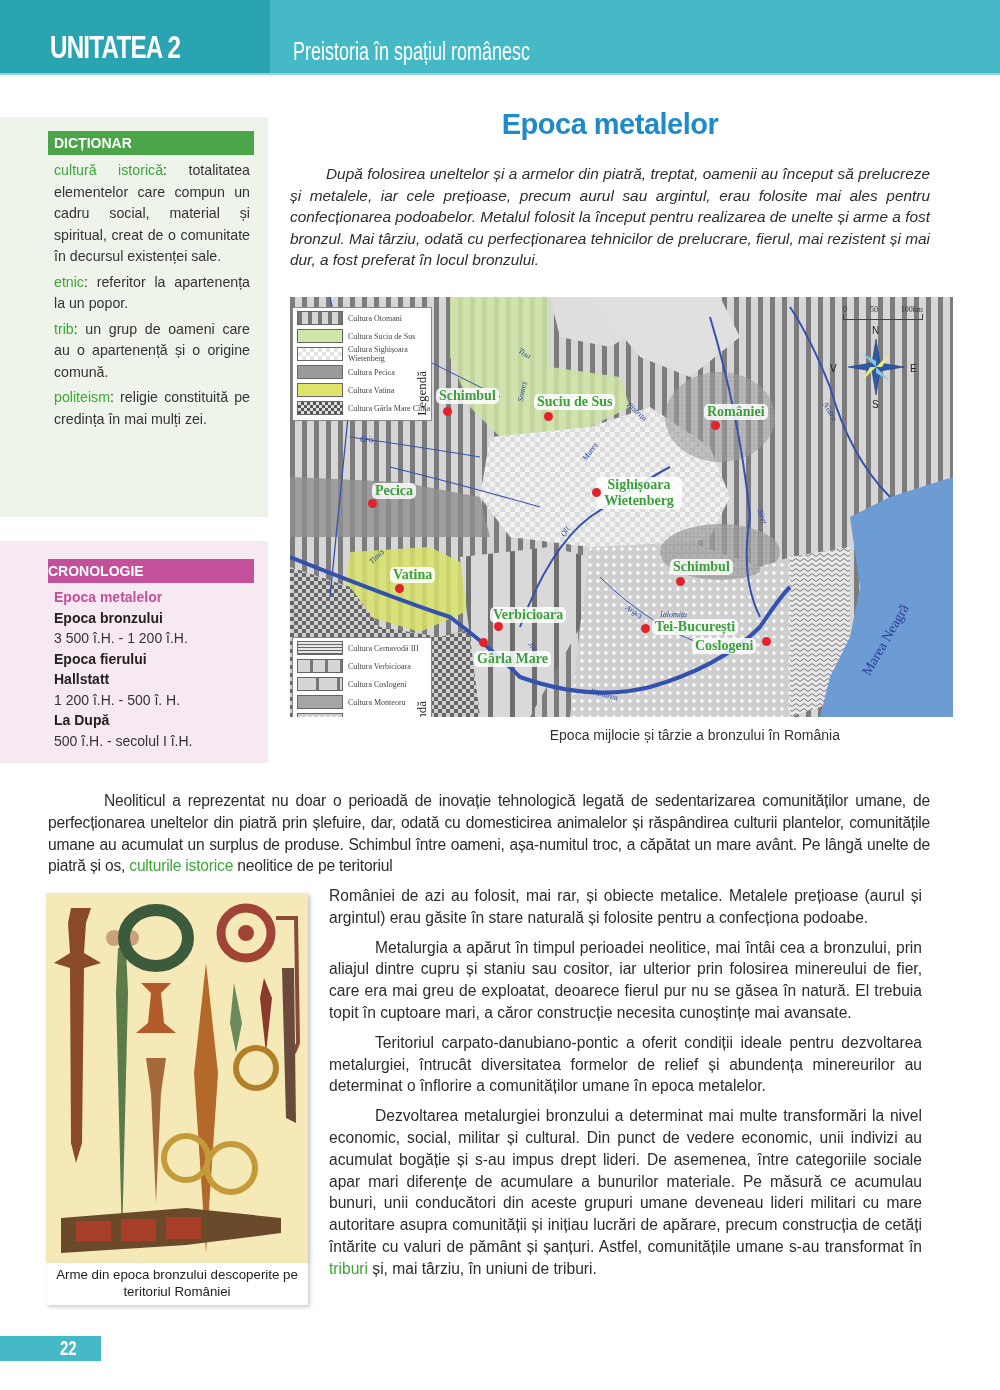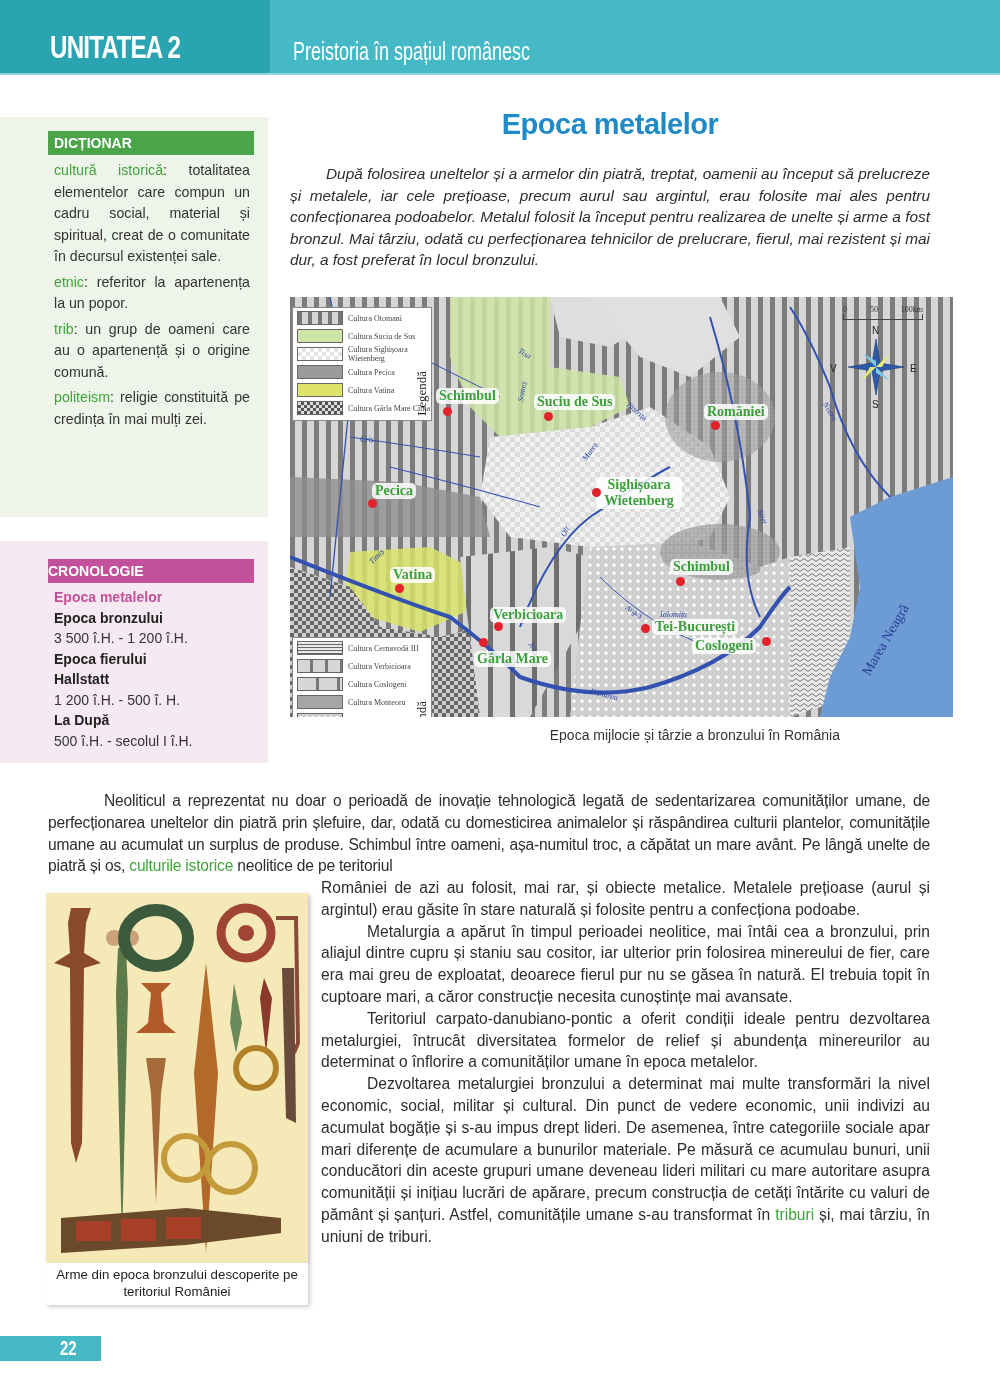--- a/index.html
+++ b/index.html
@@ -42,21 +42,21 @@
   .site { position:absolute; font-family:"Liberation Serif", serif; font-weight:bold; font-size:14px; color:#3b9f3b; background:rgba(255,255,255,0.85); border-radius:5px; padding:0 3px; line-height:16px; text-align:center; }
   .dot { position:absolute; width:9px; height:9px; background:#e3222b; border-radius:50%; }
   .river-lbl { position:absolute; font-family:"Liberation Serif", serif; font-size:8px; color:#2a45a8; font-style:italic; }
   .sea-lbl { position:absolute; font-family:"Liberation Serif", serif; font-size:14px; color:#2a3a96; transform:rotate(-60deg); }
   .scale { position:absolute; right:30px; top:8px; width:80px; font-family:"Liberation Serif", serif; font-size:8px; color:#333; }
   .compass-lbl { position:absolute; font-size:10px; color:#222; }
 
   
   .body1 { left:48px; top:790px; width:882px; font-size:15.6px; line-height:21.8px; color:#2d2d2d; text-align:justify; letter-spacing:-0.2px; }
   .body2 { left:321px; top:877px; width:609px; font-size:15.6px; line-height:21.8px; color:#2d2d2d; text-align:justify; }
-  .body2 p { margin:0; text-indent:46px; }
+  .body2 p { margin:8px; text-indent:46px; }
   .body2 p.noindent { text-indent:0; }
   .hl { color:#3fa53a; }
   .indent { text-indent:56px; display:block; }
 
   
   .art-frame { left:46px; top:893px; width:262px; height:370px; background:#f5e9b8; box-shadow:2px 2px 4px rgba(0,0,0,0.25); overflow:hidden; }
   .art-caption { left:46px; top:1263px; width:262px; height:42px; background:#fff; box-shadow:2px 2px 4px rgba(0,0,0,0.2); text-align:center; font-size:13.3px; line-height:17px; padding-top:3px; box-sizing:border-box; color:#222; }
 
   .page-num-bar { left:0; top:1336px; width:101px; height:25px; background:#46b9c6; }
   .page-num { left:60px; top:1336px; width:40px; font-size:20px; color:#fff; line-height:25px; transform:scaleX(0.75); transform-origin:left; font-weight:bold; }

